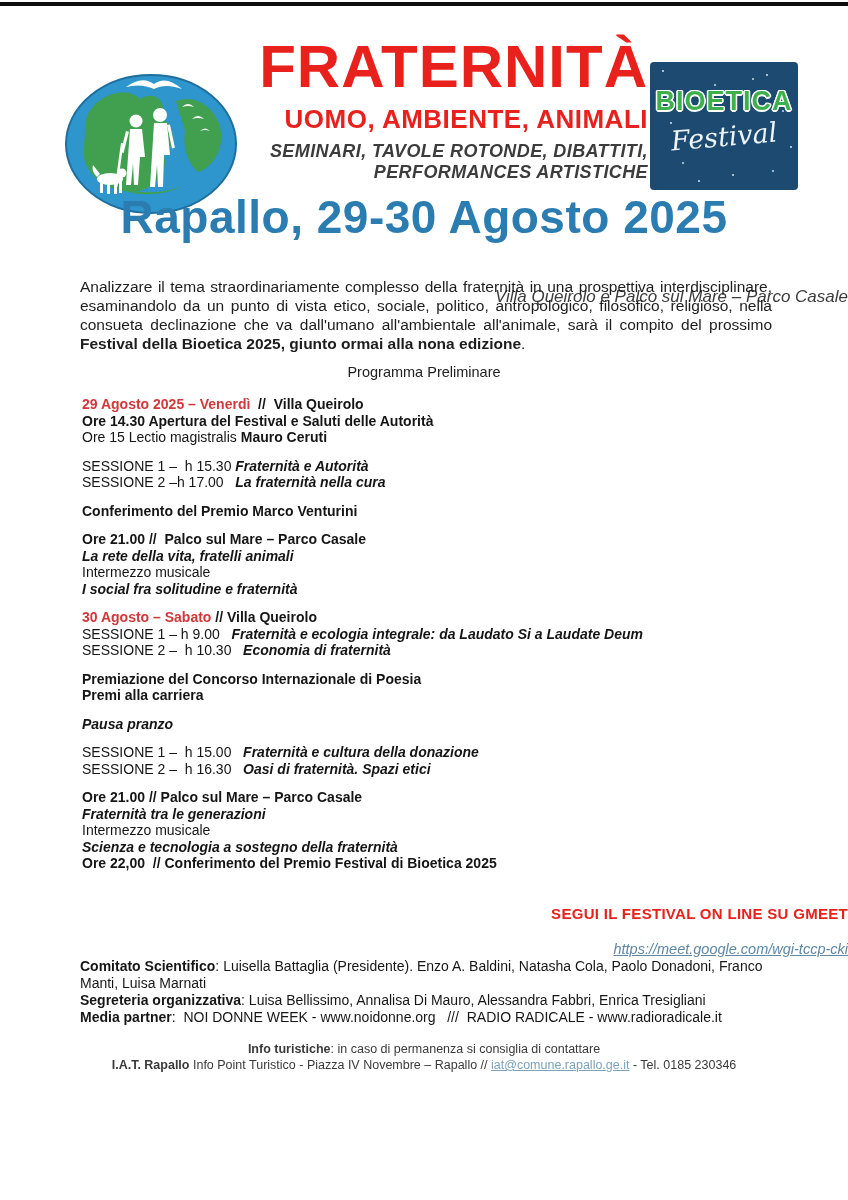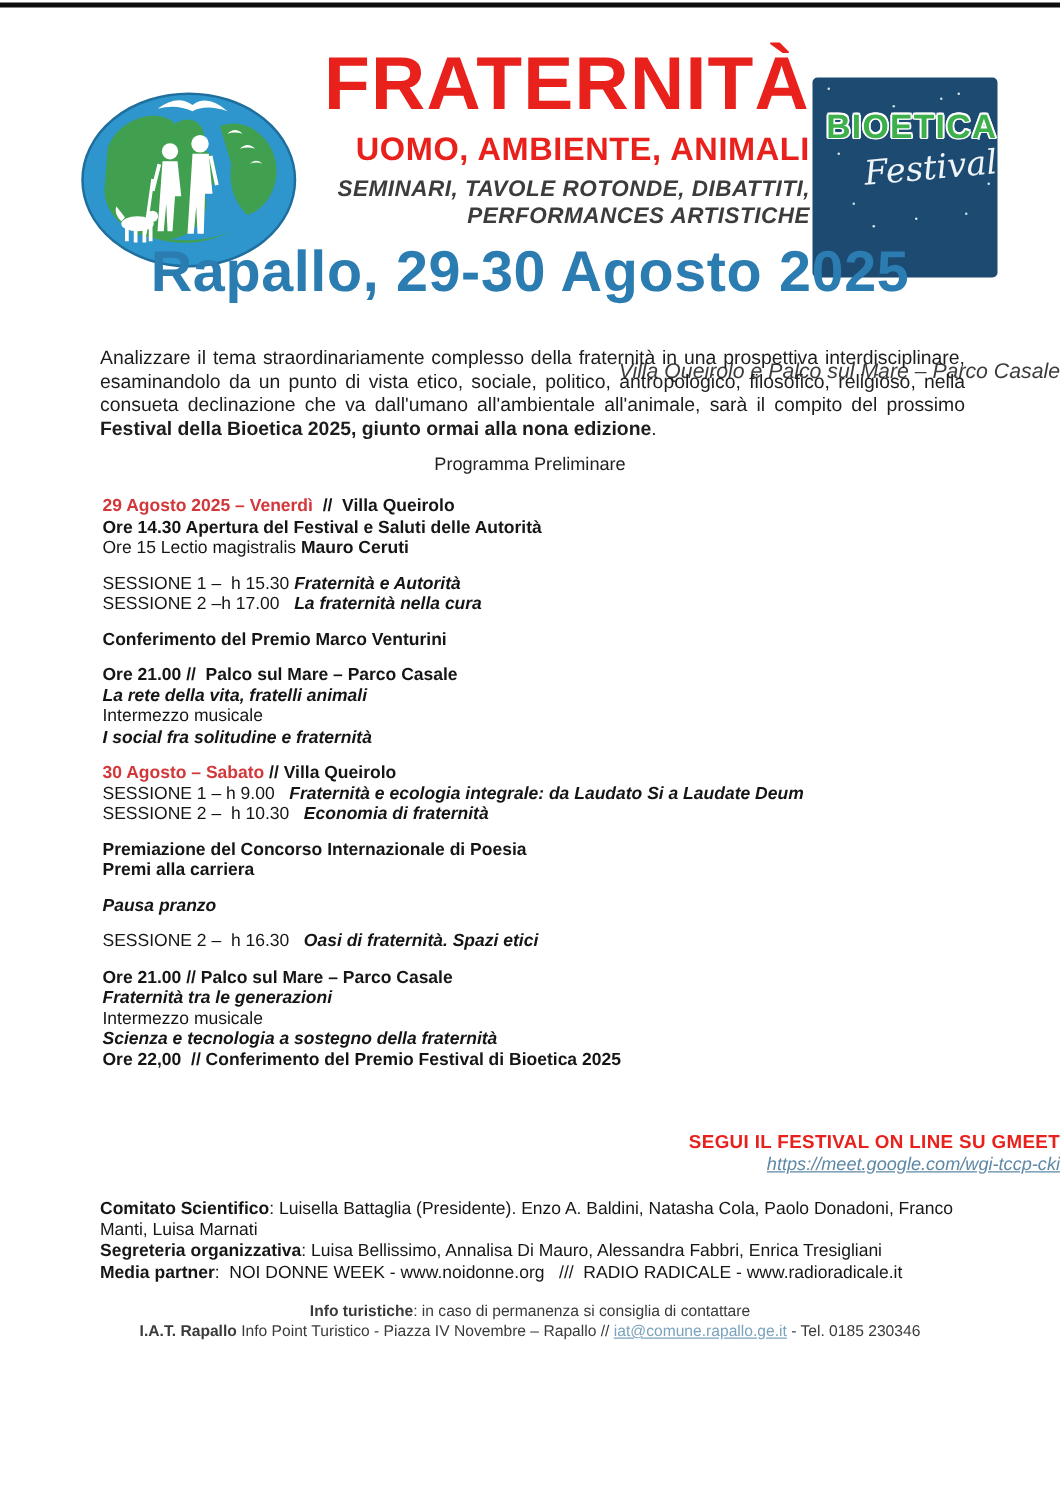--- a/index.html
+++ b/index.html
@@ -14,22 +14,22 @@
   }
   .top-rule{position:absolute;top:2px;left:0;width:100%;height:4px;background:#0e0e0e;}
 
   
   .left-logo{position:absolute;left:64px;top:73px;width:174px;height:142px;}
   .header-text{position:absolute;left:212px;top:36px;width:436px;text-align:right;}
   .main-title{font-size:60px;font-weight:bold;color:var(--accent_red);line-height:1.02;letter-spacing:1px;}
   .sub-title{font-size:26px;font-weight:bold;color:var(--accent_red);margin-top:7px;letter-spacing:.5px;}
   .tagline{font-size:18px;font-style:italic;color:var(--muted);line-height:1.16;margin-top:6px;letter-spacing:.4px;font-weight:bold;}
 
-  .right-logo{position:absolute;left:650px;top:62px;width:148px;height:160px;background:var(--navy);
-    border-radius:4px;text-align:right;overflow:hidden;}
+  .right-logo{position:absolute;left:650px;top:62px;width:148px;height:128px;background:var(--navy);
+    border-radius:4px;text-align:center;overflow:hidden;}
   .stars{position:absolute;left:12px;top:8px;width:2px;height:2px;border-radius:50%;background:#d8e8f2;
     box-shadow:104px 4px 0 #d8e8f2,52px 14px 0 #cadfee,120px 40px 0 #cadfee,8px 52px 0 #d8e8f2,
     128px 76px 0 #d8e8f2,20px 92px 0 #cadfee,70px 104px 0 #d8e8f2,110px 100px 0 #cadfee,
     36px 110px 0 #d8e8f2,90px 8px 0 #cadfee;}
   .bioetica-word{margin-top:24px;font-size:27px;font-weight:bold;color:var(--logo_green);letter-spacing:1px;
     text-shadow:-1.5px 0 #fff,1.5px 0 #fff,0 -1.5px #fff,0 1.5px #fff,-1px -1px #fff,1px 1px #fff,-1px 1px #fff,1px -1px #fff;}
   .festival-word{font-size:27px;color:#eef4f8;font-style:italic;font-family:"DejaVu Serif",serif;
     transform:rotate(-5deg);margin-top:4px;}
 
   .date-heading{position:absolute;top:190px;left:0;width:100%;text-align:center;
@@ -47,21 +47,21 @@
   .rich-line{line-height:16.5px;white-space:pre-wrap;}
   .blank-line{height:12px;}
   .seg-n{font-weight:normal;}
   .seg-b{font-weight:bold;}
   .seg-bi{font-weight:bold;font-style:italic;}
   .seg-rb{font-weight:bold;color:var(--date_red);}
   .seg-link{color:var(--email_link);text-decoration:underline;cursor:pointer;}
 
   .online{position:absolute;top:905px;left:0;width:100%;text-align:right;}
   .online-heading{font-size:15px;font-weight:bold;color:var(--accent_red);letter-spacing:.3px;}
-  .online-link{display:inline-block;margin-top:2px;font-size:14.5px;font-style:italic;
+  .online-link{display:inline-block;margin-top:19px;font-size:14.5px;font-style:italic;
     color:var(--link_blue);text-decoration:underline;cursor:pointer;}
 
   .credits{position:absolute;top:958px;left:80px;width:694px;font-size:14px;color:#161616;}
   .credits .rich-line{line-height:17px;}
 
   .tourist{position:absolute;top:1041px;left:0;width:100%;text-align:center;font-size:12.5px;color:#3a3a3a;}
   .tourist .rich-line{line-height:16px;}
 </style>
 </head>
 <body>
@@ -146,20 +146,21 @@
       <div class="blank-line"></div>
       <div class="rich-line"><span class="seg-rb">30 Agosto – Sabato</span><span class="seg-b"> // Villa Queirolo</span></div>
       <div class="rich-line"><span class="seg-n">SESSIONE 1 – h 9.00   </span><span class="seg-bi">Fraternità e ecologia integrale: da Laudato Si a Laudate Deum</span></div>
       <div class="rich-line"><span class="seg-n">SESSIONE 2 –  h 10.30   </span><span class="seg-bi">Economia di fraternità</span></div>
       <div class="blank-line"></div>
       <div class="rich-line"><span class="seg-b">Premiazione del Concorso Internazionale di Poesia</span></div>
       <div class="rich-line"><span class="seg-b">Premi alla carriera</span></div>
       <div class="blank-line"></div>
       <div class="rich-line"><span class="seg-bi">Pausa pranzo</span></div>
       <div class="blank-line"></div>
+      <div class="rich-line"><span class="seg-n">SESSIONE 1 –  h 15.00   </span><span class="seg-bi">Fraternità e cultura della donazione</span></div>
       <div class="rich-line"><span class="seg-n">SESSIONE 2 –  h 16.30   </span><span class="seg-bi">Oasi di fraternità. Spazi etici</span></div>
       <div class="blank-line"></div>
       <div class="rich-line"><span class="seg-b">Ore 21.00 // Palco sul Mare – Parco Casale</span></div>
       <div class="rich-line"><span class="seg-bi">Fraternità tra le generazioni</span></div>
       <div class="rich-line"><span class="seg-n">Intermezzo musicale</span></div>
       <div class="rich-line"><span class="seg-bi">Scienza e tecnologia a sostegno della fraternità</span></div>
       <div class="rich-line"><span class="seg-b">Ore 22,00  // Conferimento del Premio Festival di Bioetica 2025</span></div>
     </div>
 
   <div class="online">

